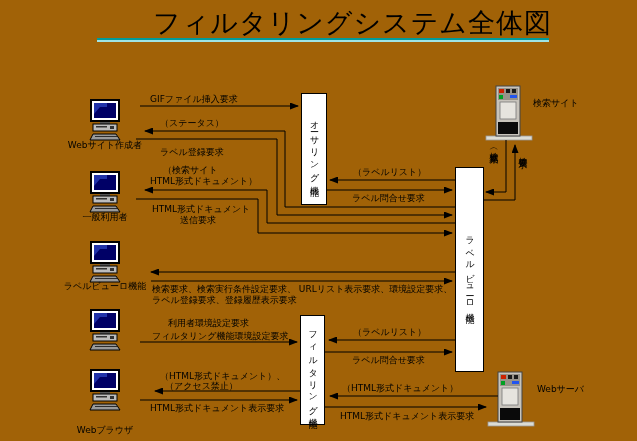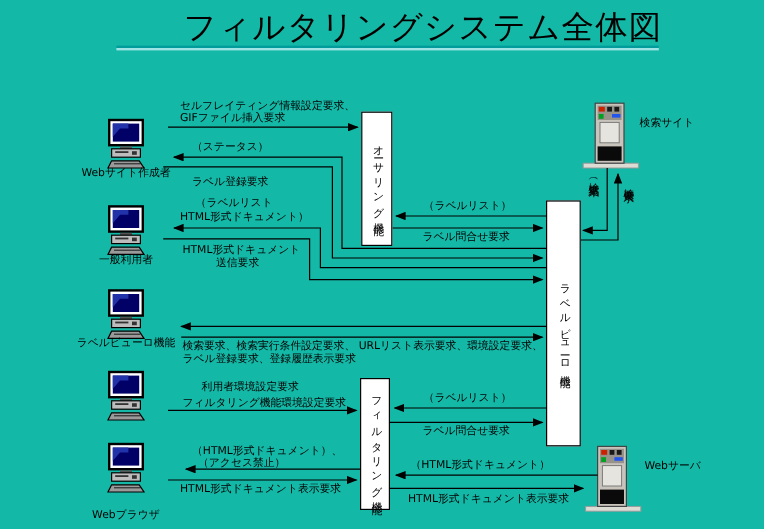--- a/index.html
+++ b/index.html
@@ -1,16 +1,16 @@
 <!DOCTYPE html>
 <html><head>
 <meta charset="utf-8">
 <style>
   html,body{margin:0;padding:0;background:#fff}
-  .stage{position:relative;width:637px;height:441px;background:#14b8a6;overflow:hidden;
+  .stage{position:relative;width:637px;height:441px;background:#a16207;overflow:hidden;
          font-family:"DejaVu Sans","Liberation Sans",sans-serif;color:#000}
   .title{position:absolute;left:153px;top:5px;font-family:"Liberation Serif","DejaVu Serif",serif;
          font-size:27px;letter-spacing:1px;white-space:nowrap}
   .rule{position:absolute;left:97px;top:38px;width:452px;height:4px;
         background:linear-gradient(to bottom,#009c9c 50%,#9fe4e4 50%)}
   svg.wires{position:absolute;left:0;top:0}
   .lbl{position:absolute;font-size:9px;line-height:10px;white-space:nowrap}
   .ctr{text-align:center}
   .v{writing-mode:vertical-rl;letter-spacing:1px}
   .box{position:absolute;border:1px solid #000;background:#fff;
@@ -100,25 +100,24 @@
   </div>
 
   <div class="lbl ctr" style="left:40px;top:140px;width:130px">Webサイト作成者</div>
   <div class="lbl ctr" style="left:40px;top:212px;width:130px">一般利用者</div>
   <div class="lbl ctr" style="left:30px;top:281px;width:150px">ラベルビューロ機能</div>
   <div class="lbl ctr" style="left:40px;top:425px;width:130px">Webブラウザ</div>
 
   <div class="lbl" style="left:533px;top:98px">検索サイト</div>
   <div class="lbl" style="left:537px;top:384px">Webサーバ</div>
 
-  <div class="lbl" style="left:150px;top:84px">セルフレイティング情報設定要求、</div>
   <div class="lbl" style="left:150px;top:94px">GIFファイル挿入要求</div>
   <div class="lbl" style="left:160px;top:118px">（ステータス）</div>
   <div class="lbl" style="left:160px;top:147px">ラベル登録要求</div>
-  <div class="lbl" style="left:163px;top:165px">（ラベルリスト</div>
+  <div class="lbl" style="left:163px;top:165px">（検索サイト</div>
   <div class="lbl" style="left:150px;top:176px">HTML形式ドキュメント）</div>
   <div class="lbl" style="left:152px;top:204px">HTML形式ドキュメント</div>
   <div class="lbl" style="left:180px;top:215px">送信要求</div>
   <div class="lbl" style="left:353px;top:167px">（ラベルリスト）</div>
   <div class="lbl" style="left:352px;top:193px">ラベル問合せ要求</div>
   <div class="lbl v" style="left:489px;top:144px">（検索結果）</div>
   <div class="lbl v" style="left:518px;top:150px">検索要求</div>
   <div class="lbl" style="left:152px;top:284px">検索要求、検索実行条件設定要求、 URLリスト表示要求、環境設定要求、</div>
   <div class="lbl" style="left:152px;top:295px">ラベル登録要求、登録履歴表示要求</div>
   <div class="lbl" style="left:168px;top:318px">利用者環境設定要求</div>

